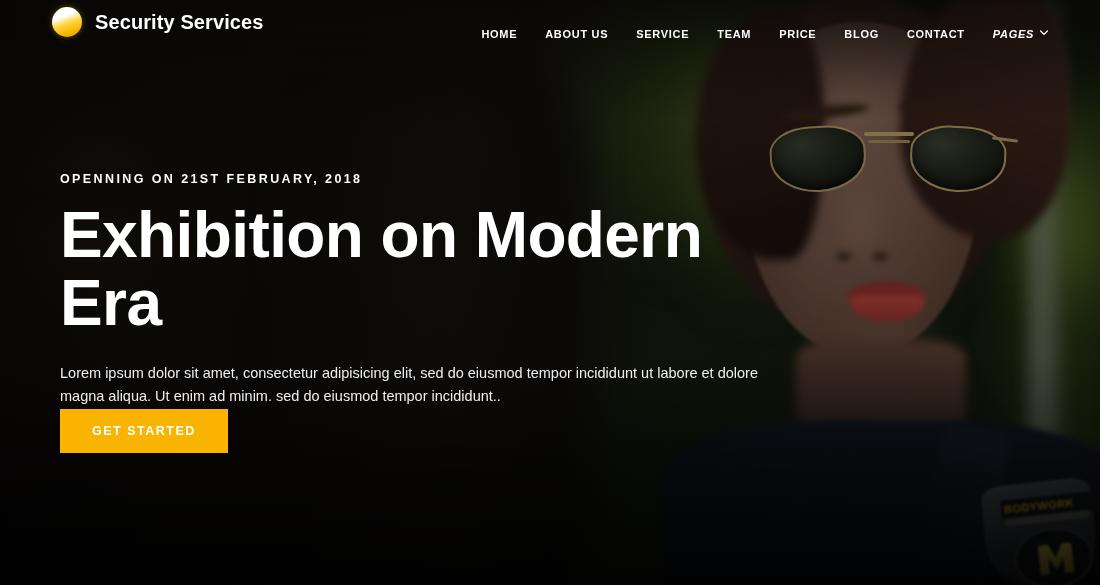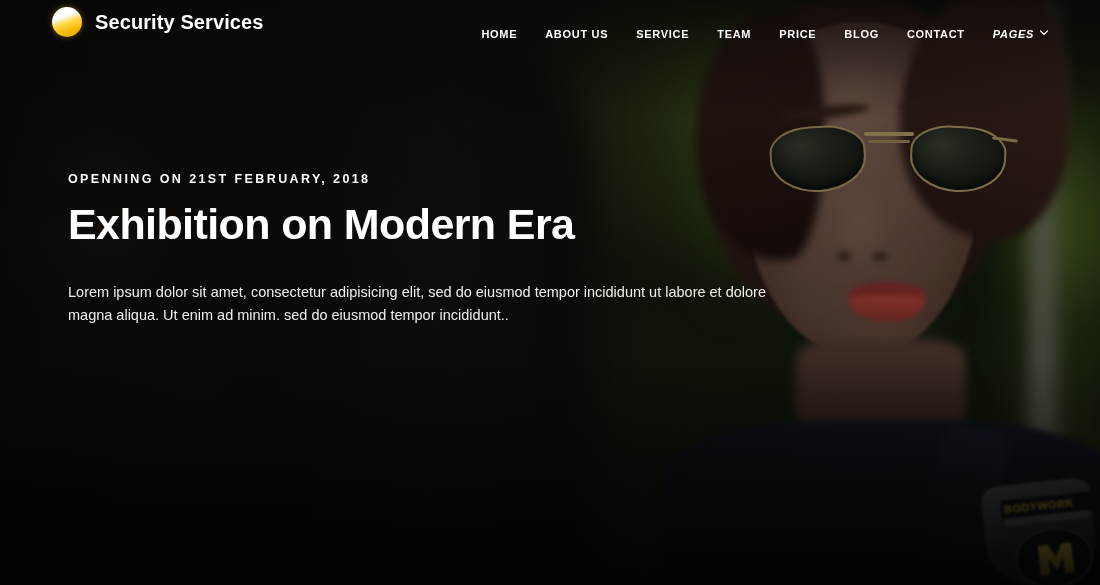--- a/index.html
+++ b/index.html
@@ -306,31 +306,31 @@
     display:flex; align-items:center; gap:6px;
     text-decoration:none;
     margin-top:24px;
   }
   .nav-item:last-child { padding-right:0;font-style:italic; }
   .chev { display:inline-block; width:8px; height:8px; position:relative; top:-1px; }
   .chev svg { display:block; }
 
   
   .hero-content {
-    position:absolute; left:68px; top:172px; width:760px; z-index:30;
+    position:absolute; left:60px; top:172px; width:760px; z-index:30;
   }
   .eyebrow {
     color:#ffffff; font-size:12.5px; font-weight:bold;
     letter-spacing:2.4px; text-transform:uppercase;
     margin-bottom:16px;
   }
   .headline {
-    color:#ffffff; font-size:43px; font-weight:bold;
+    color:#ffffff; font-size:64px; font-weight:bold;
     letter-spacing:-0.6px; line-height:1.06;
-    margin-bottom:33px;
+    margin-bottom:24px;
   }
   .lede {
     color:#f0eeec; font-size:14.5px; line-height:1.62;
     width:712px; 
     font-weight:400;
   }
   .cta {
     display:inline-block; border:0; cursor:pointer;
     background:#f8b400;
     color:#ffffff; font-size:12.5px; font-weight:bold;
@@ -446,16 +446,17 @@
   </div>
 
   <div class="hero-content">
 
     <div class="eyebrow">OPENNING ON 21ST FEBRUARY, 2018</div>
 
     <h1 class="headline">Exhibition on Modern Era</h1>
 
     <p class="lede">Lorem ipsum dolor sit amet, consectetur adipisicing elit, sed do eiusmod tempor incididunt ut labore et dolore magna aliqua. Ut enim ad minim. sed do eiusmod tempor incididunt..</p>
 
+    <button class="cta">GET STARTED</button>
 
   </div>
 
 </div>
 
 </body></html>

